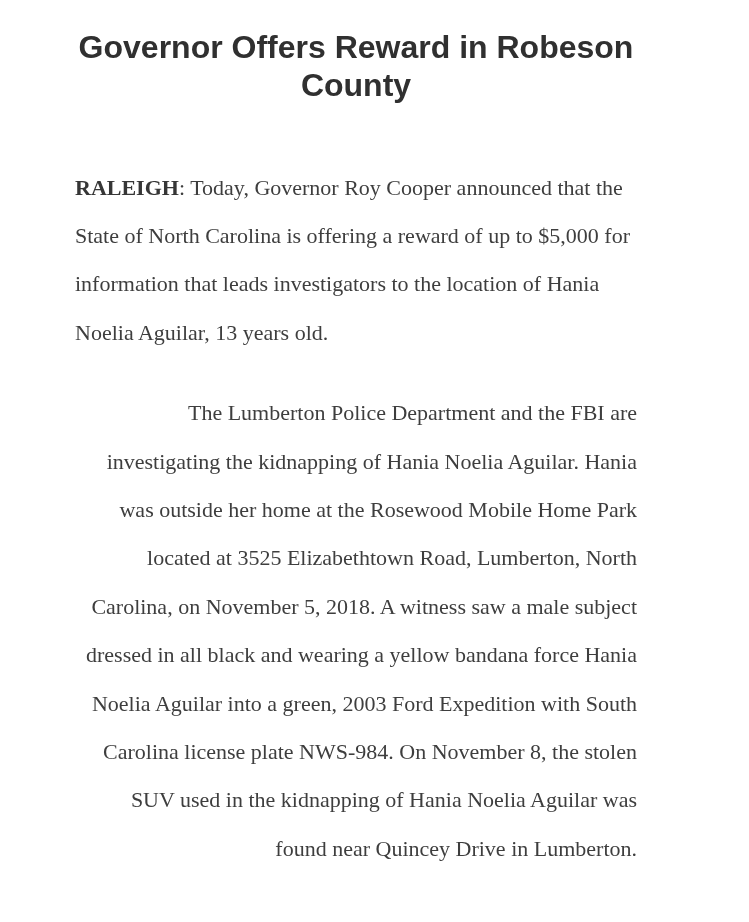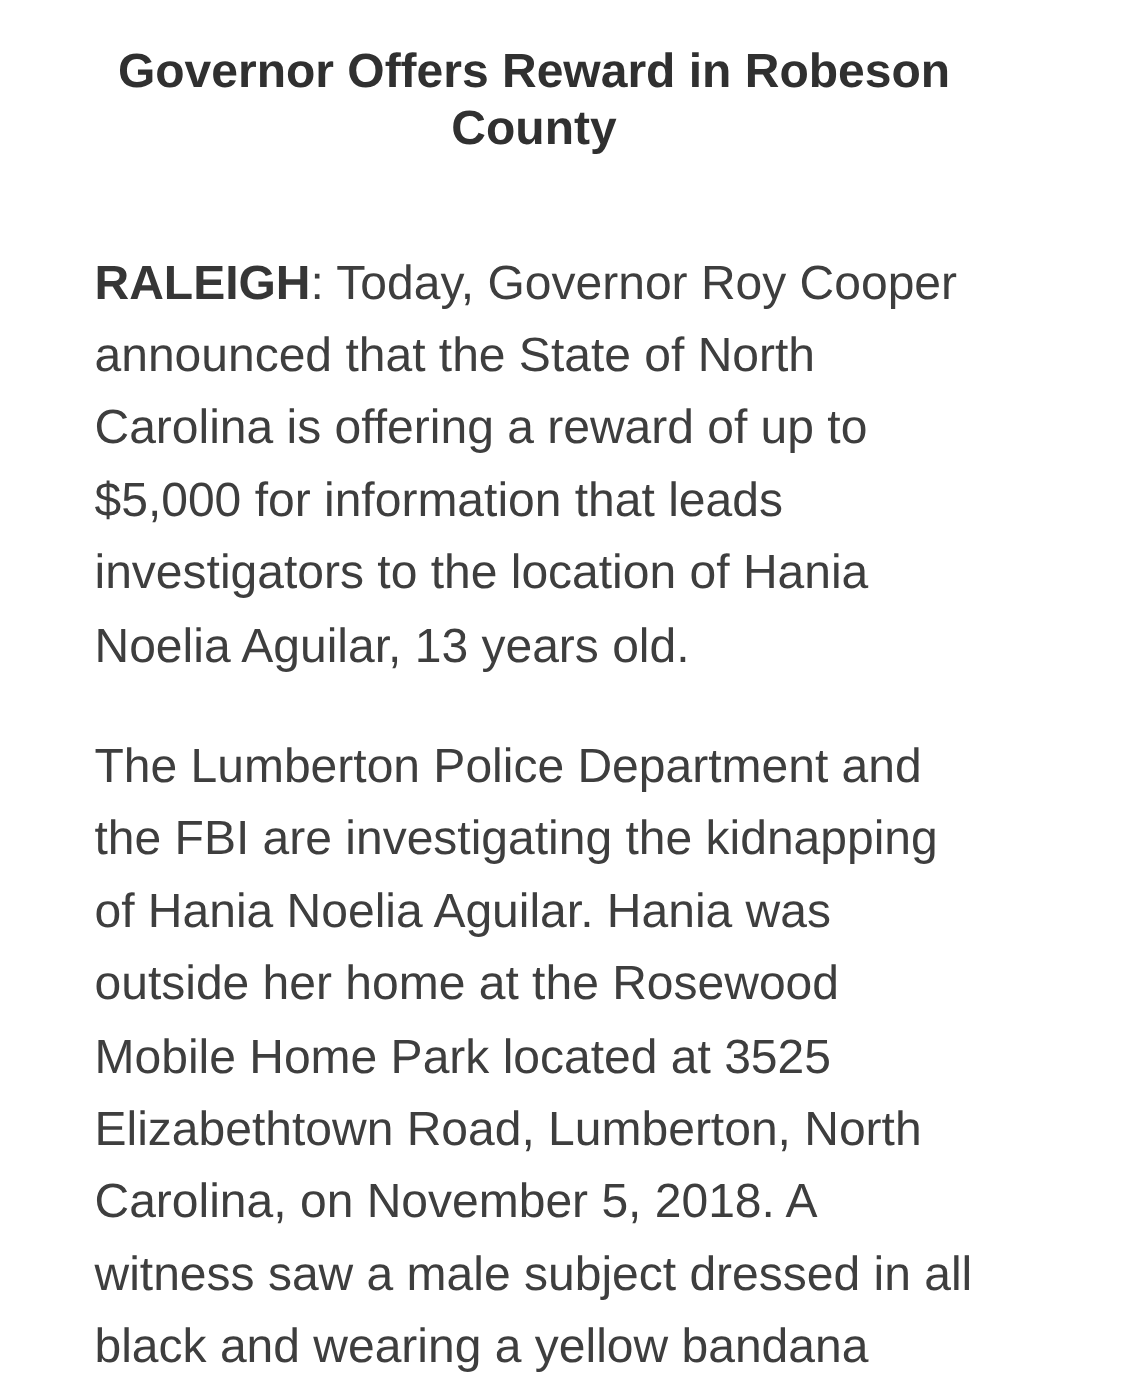--- a/index.html
+++ b/index.html
@@ -20,33 +20,35 @@
   .article-title {
     margin: 0;
     font-size: 32px;
     line-height: 38px;
     font-weight: bold;
     text-align: center;
     color: #303030;
     letter-spacing: 0;
   }
   .para {
-    margin: 0;
-    font-size: 32px;
+    margin: 12px;
+    font-size: 22px;
     line-height: 48.4px;
     font-weight: normal;
     color: #3e3e3e;
     letter-spacing: 0;
     word-spacing: normal;
+    font-family: Liberation Serif, serif;
   }
   .para-first {
     margin-top: 59.5px;
   }
   .para-second {
     margin-top: 32px;
+    text-align: right;
   }
   .dateline {
     font-weight: bold;
     color: #363636;
   }
 </style>
 </head>
 <body>
 
 <div class="page">

